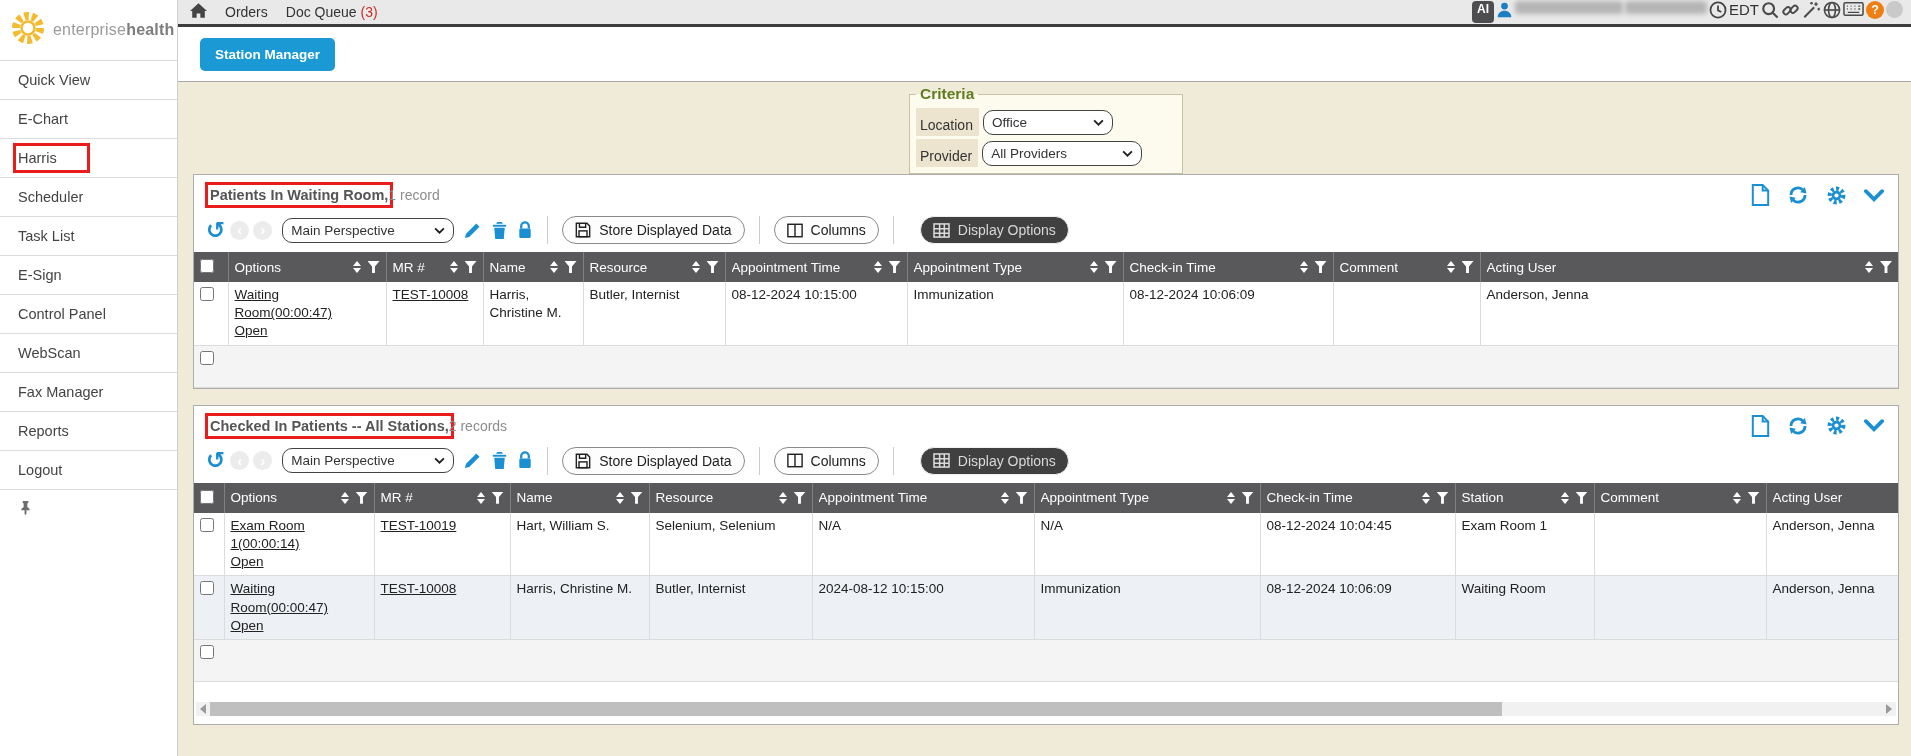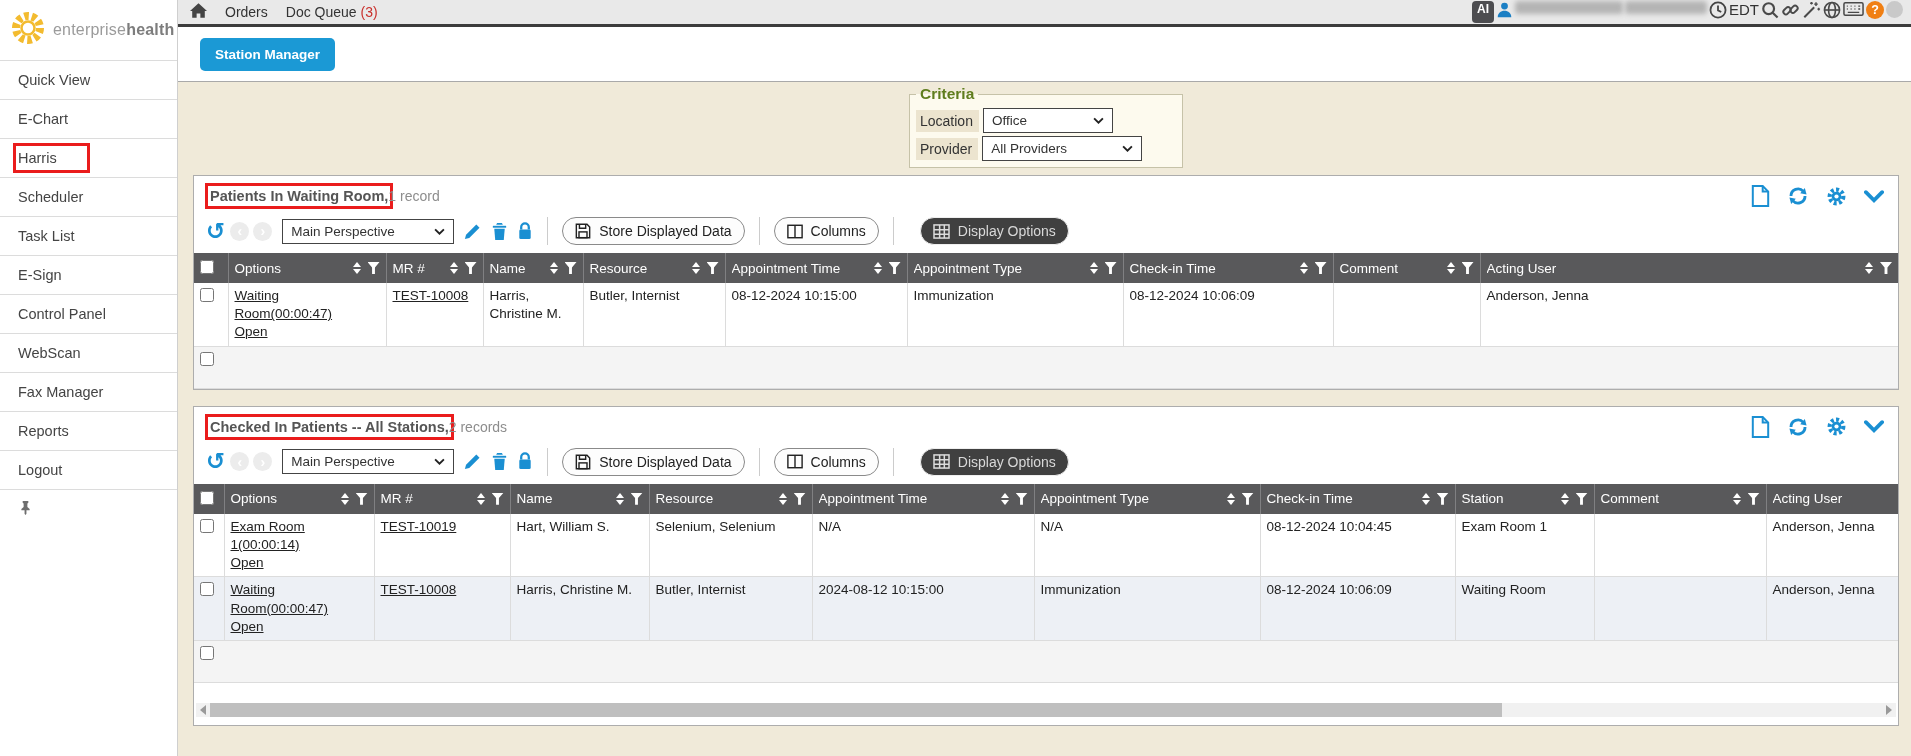--- a/index.html
+++ b/index.html
@@ -36,26 +36,26 @@
   .gray-circle { width:17px; height:17px; border-radius:50%; background:#c9c9c9; }
 
   .tabstrip { height:55px; background:#fff; border-bottom:1px solid #a9a9a9;
     display:flex; align-items:center; padding-left:22px; flex:none; }
   .tab { background:#1b99d5; color:#fff; font-weight:bold; font-size:13.5px;
     padding:9px 15px; border-radius:5px; cursor:pointer; }
 
   .content { flex:1; background:#f0ead9; overflow:hidden; padding:3px 12px 0 15px; }
 
   
-  .criteria { width:274px; margin:0 auto 7px auto; border:1px solid #c6c2a8;
+  .criteria { width:274px; margin:0 auto 0 auto; border:1px solid #c6c2a8;
     background:#fdfaee; padding:2px 6px 6px 6px; }
   .criteria legend { color:#5f7d1e; font-weight:bold; font-size:15.5px; padding:0 4px; }
   .crit-row { display:flex; align-items:center; margin-top:3px; }
-  .crit-label { background:#ece4cf; font-size:14px; color:#333; padding:3px 6px 3px 4px; flex:none; }
-  .sel { background:#fff; border:1px solid #444; border-radius:0; height:25px;
+  .crit-label { background:#ece4cf; font-size:14px; color:#333; padding:9px 6px 3px 4px; flex:none; }
+  .sel { background:#fff; border:1px solid #444; border-radius:10px; height:25px;
     display:flex; align-items:center; justify-content:space-between; padding:0 8px;
     font-size:13.5px; margin-left:4px; cursor:pointer; }
   .sel-loc { width:130px; } .sel-prov { width:160px; }
 
   
   .panel { background:#fff; border:1px solid #adadad; margin-bottom:16px; }
   .panel-head { display:flex; align-items:center; padding:9px 14px 7px 16px; }
   .ptitle { font-weight:bold; color:#555; font-size:14.5px; }
   .pcount { color:#8d8d8d; font-size:14px; }
   .head-icons { margin-left:auto; display:flex; align-items:center; gap:17px; }

